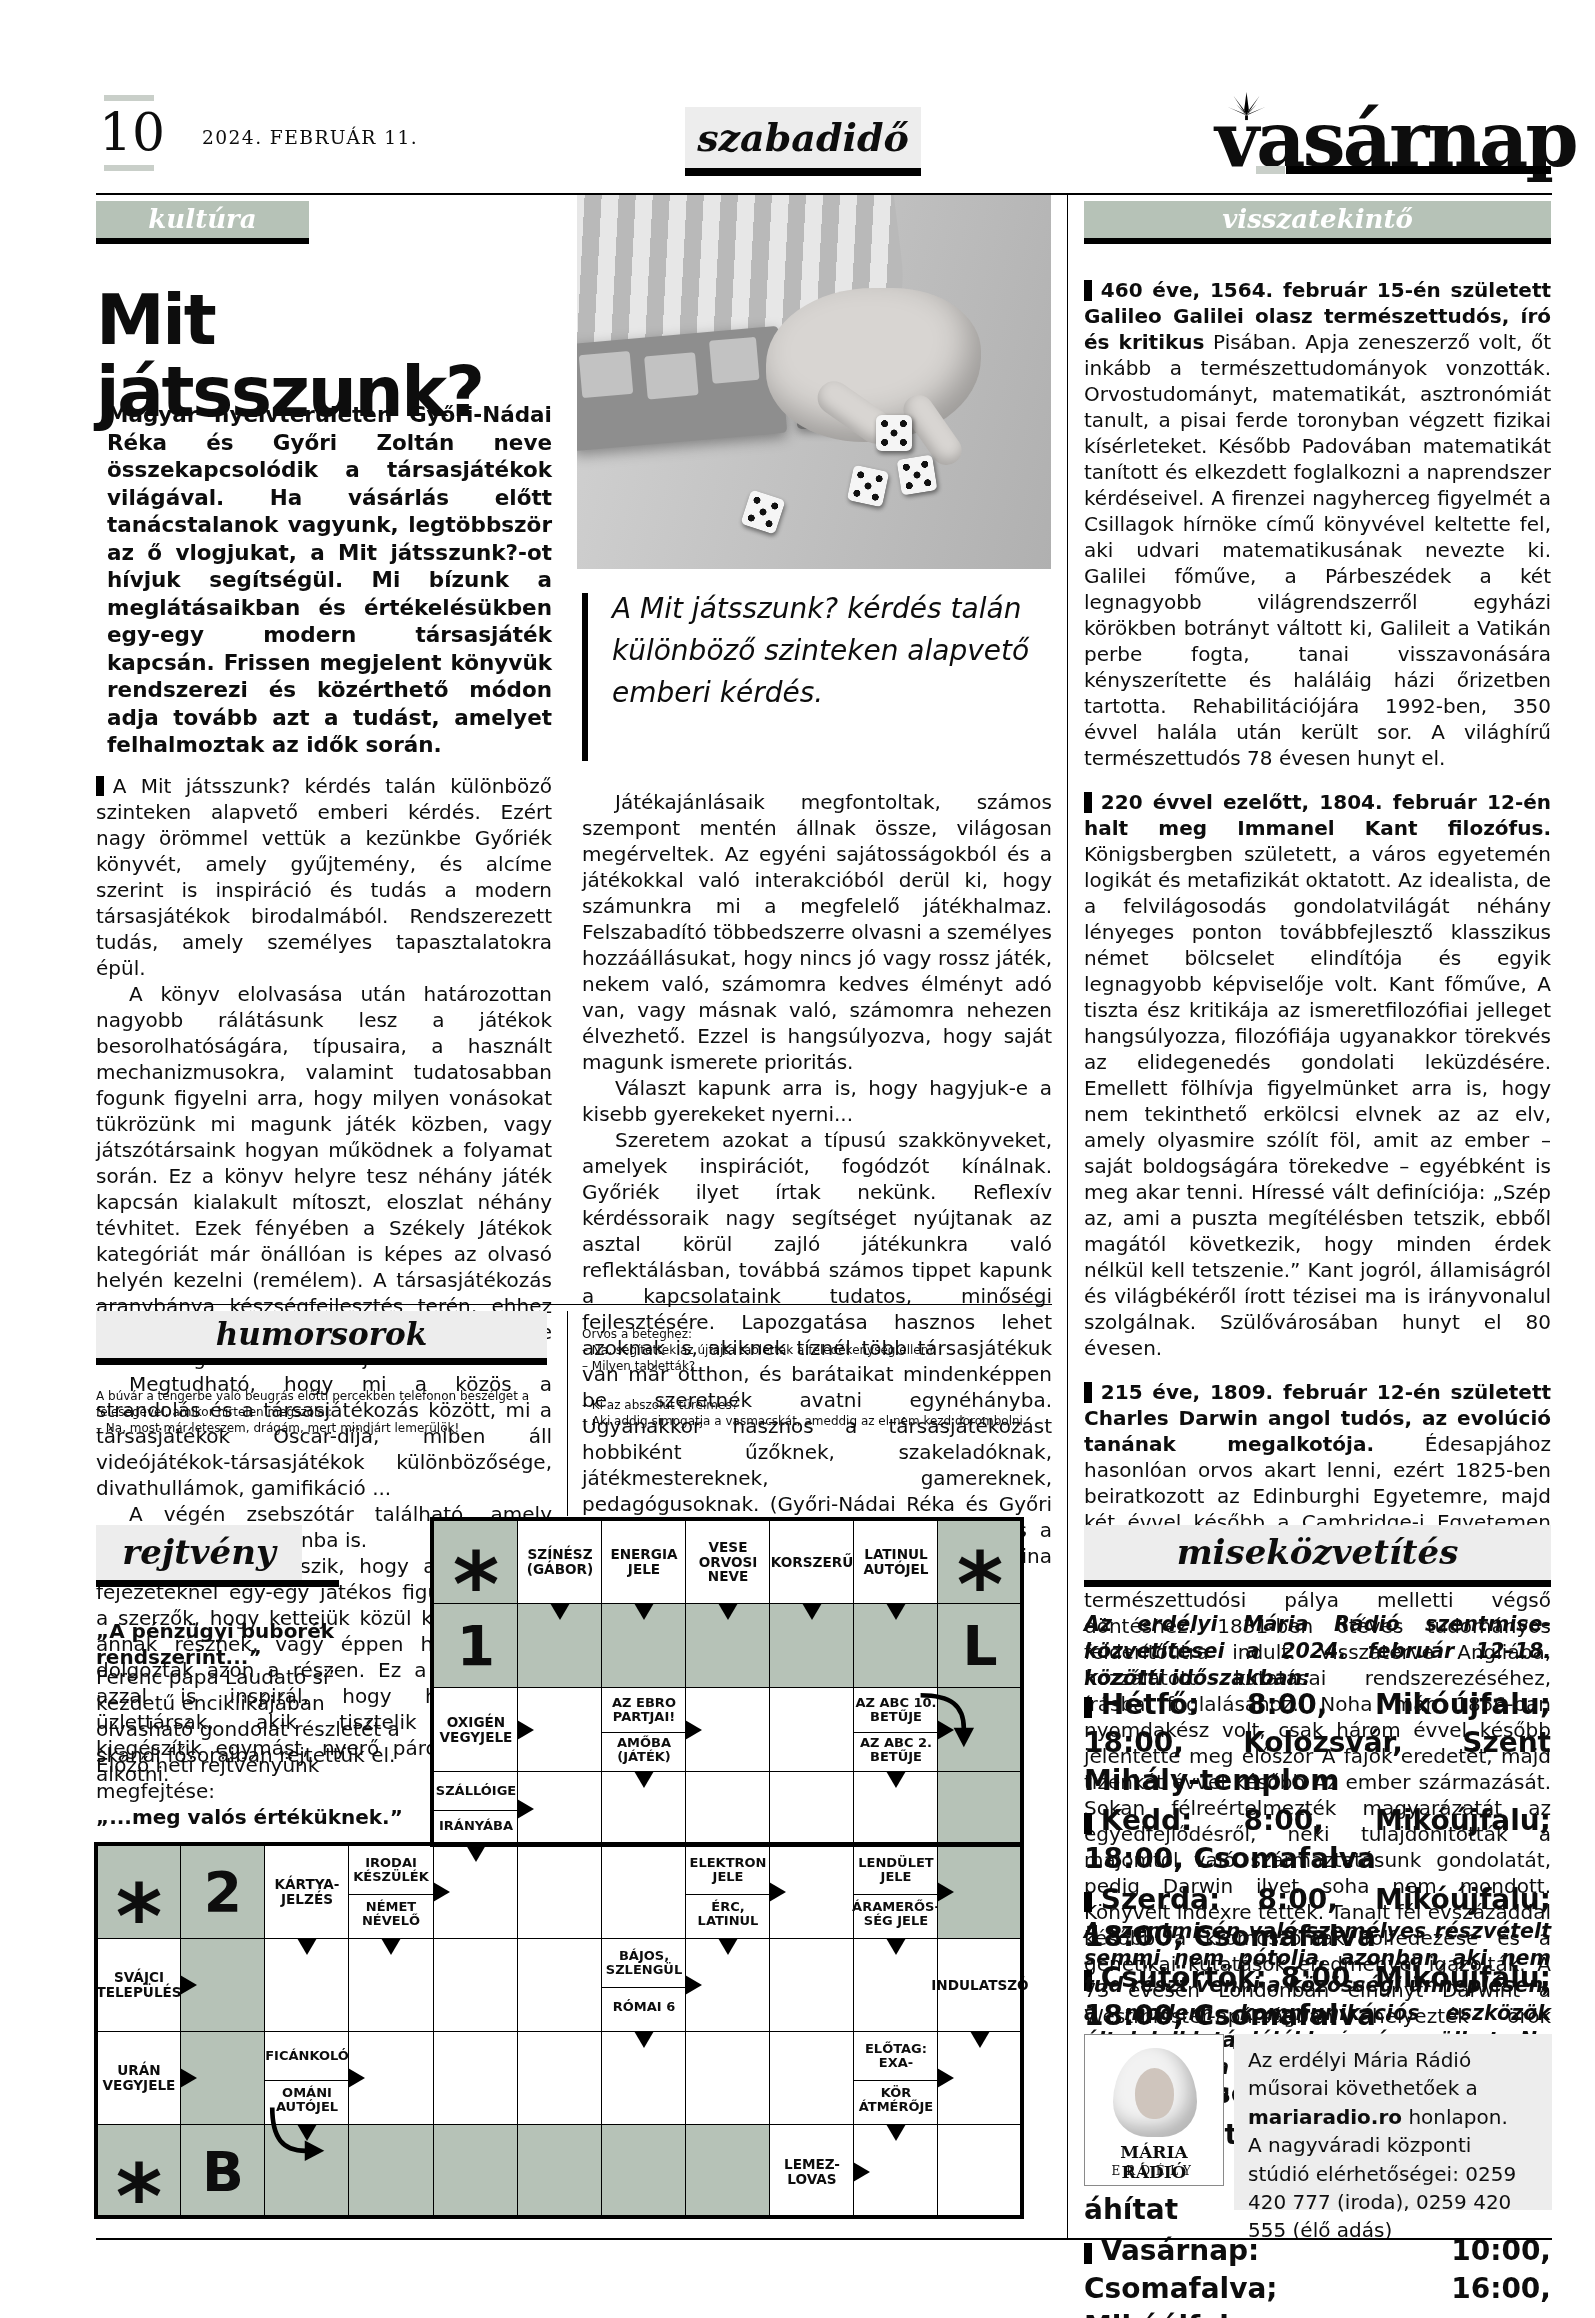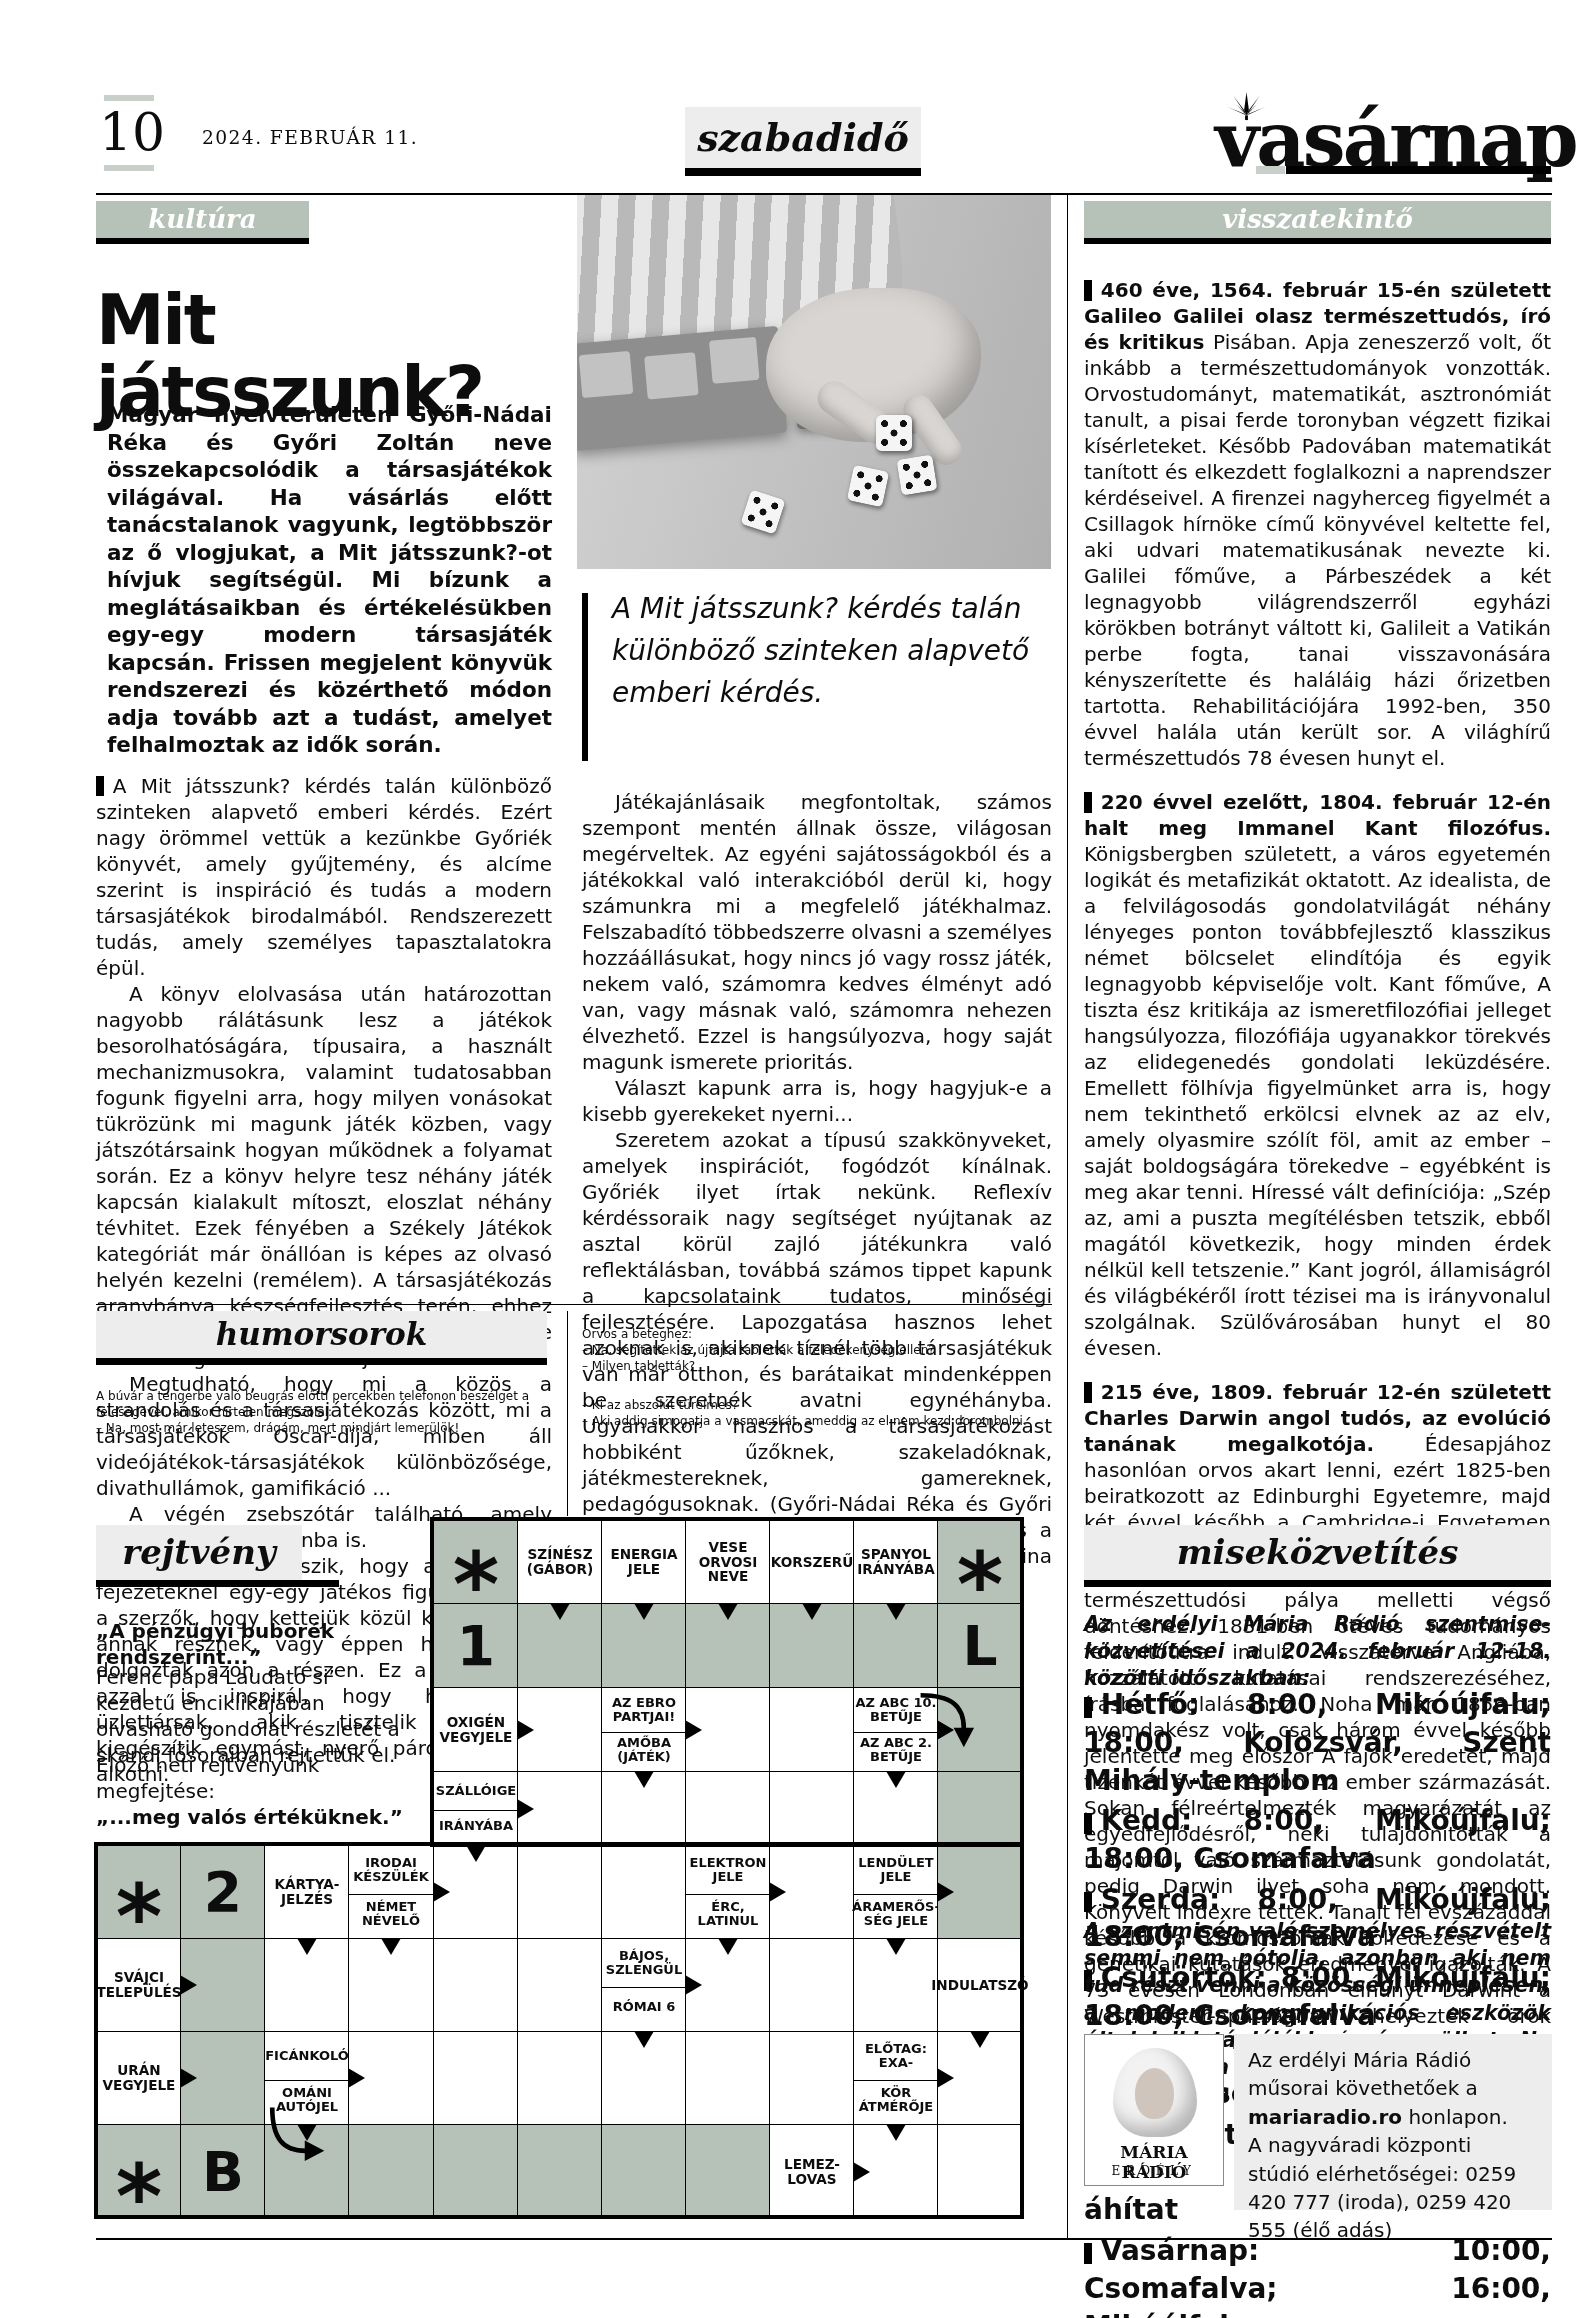--- a/index.html
+++ b/index.html
@@ -217,21 +217,21 @@
       <div class="cw-cell" style="left: 505px; top: 0px; width: 86px; height: 86px;">
         <span class="cw-cluetext">ENERGIA JELE</span>
       </div>
       <div class="cw-cell" style="left: 589px; top: 0px; width: 86px; height: 86px;">
         <span class="cw-cluetext">VESE ORVOSI NEVE</span>
       </div>
       <div class="cw-cell" style="left: 673px; top: 0px; width: 86px; height: 86px;">
         <span class="cw-cluetext">KORSZERŰ</span>
       </div>
       <div class="cw-cell" style="left: 757px; top: 0px; width: 86px; height: 86px;">
-        <span class="cw-cluetext">SPANYOL IRÁNYÁBA</span>
+        <span class="cw-cluetext">LATINUL AUTÓJEL</span>
       </div>
       <div class="cw-cell cw-green" style="left: 841px; top: 0px; width: 86px; height: 86px;">
         <span class="cw-star">*</span>
       </div>
       <div class="cw-cell cw-green" style="left: 337px; top: 84px; width: 86px; height: 86px;">
         <span class="cw-letter">1</span>
       </div>
       <div class="cw-cell cw-green" style="left: 421px; top: 84px; width: 86px; height: 86px;">
         <div class="aT"></div>
       </div>

